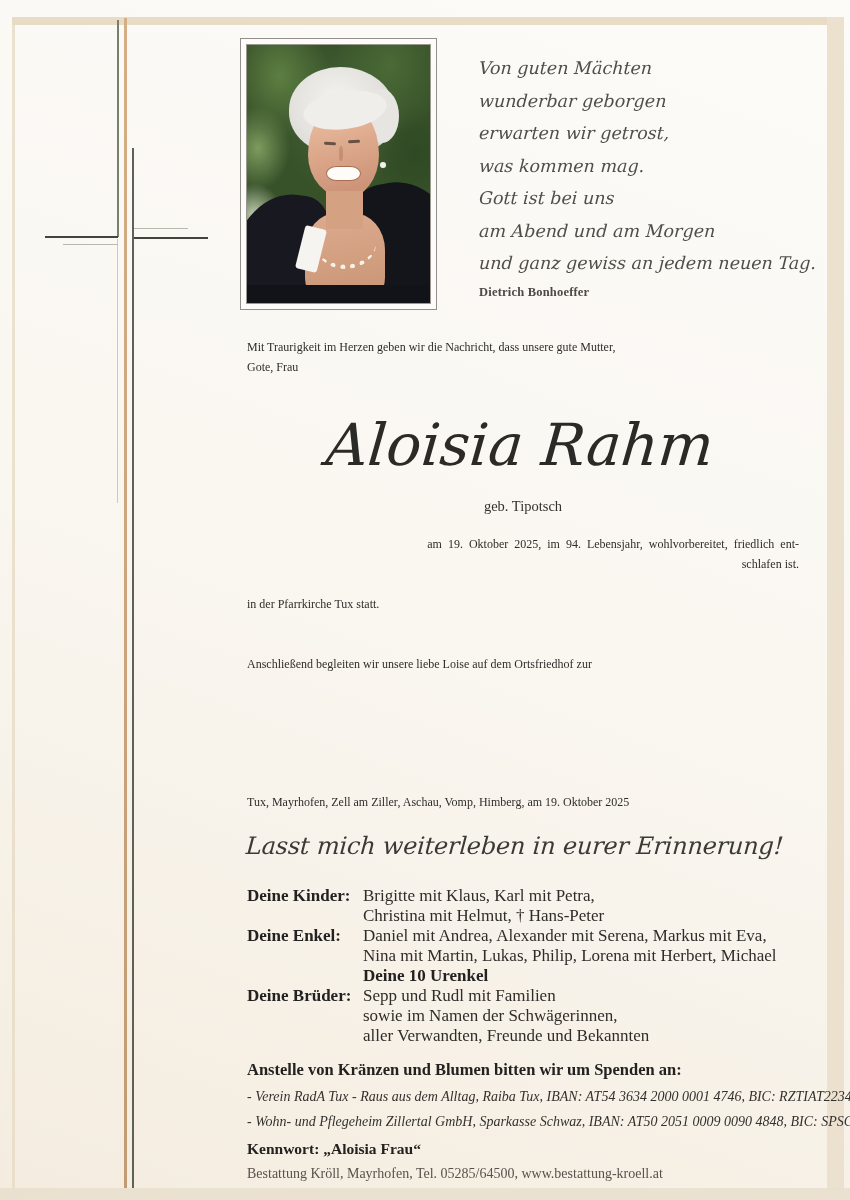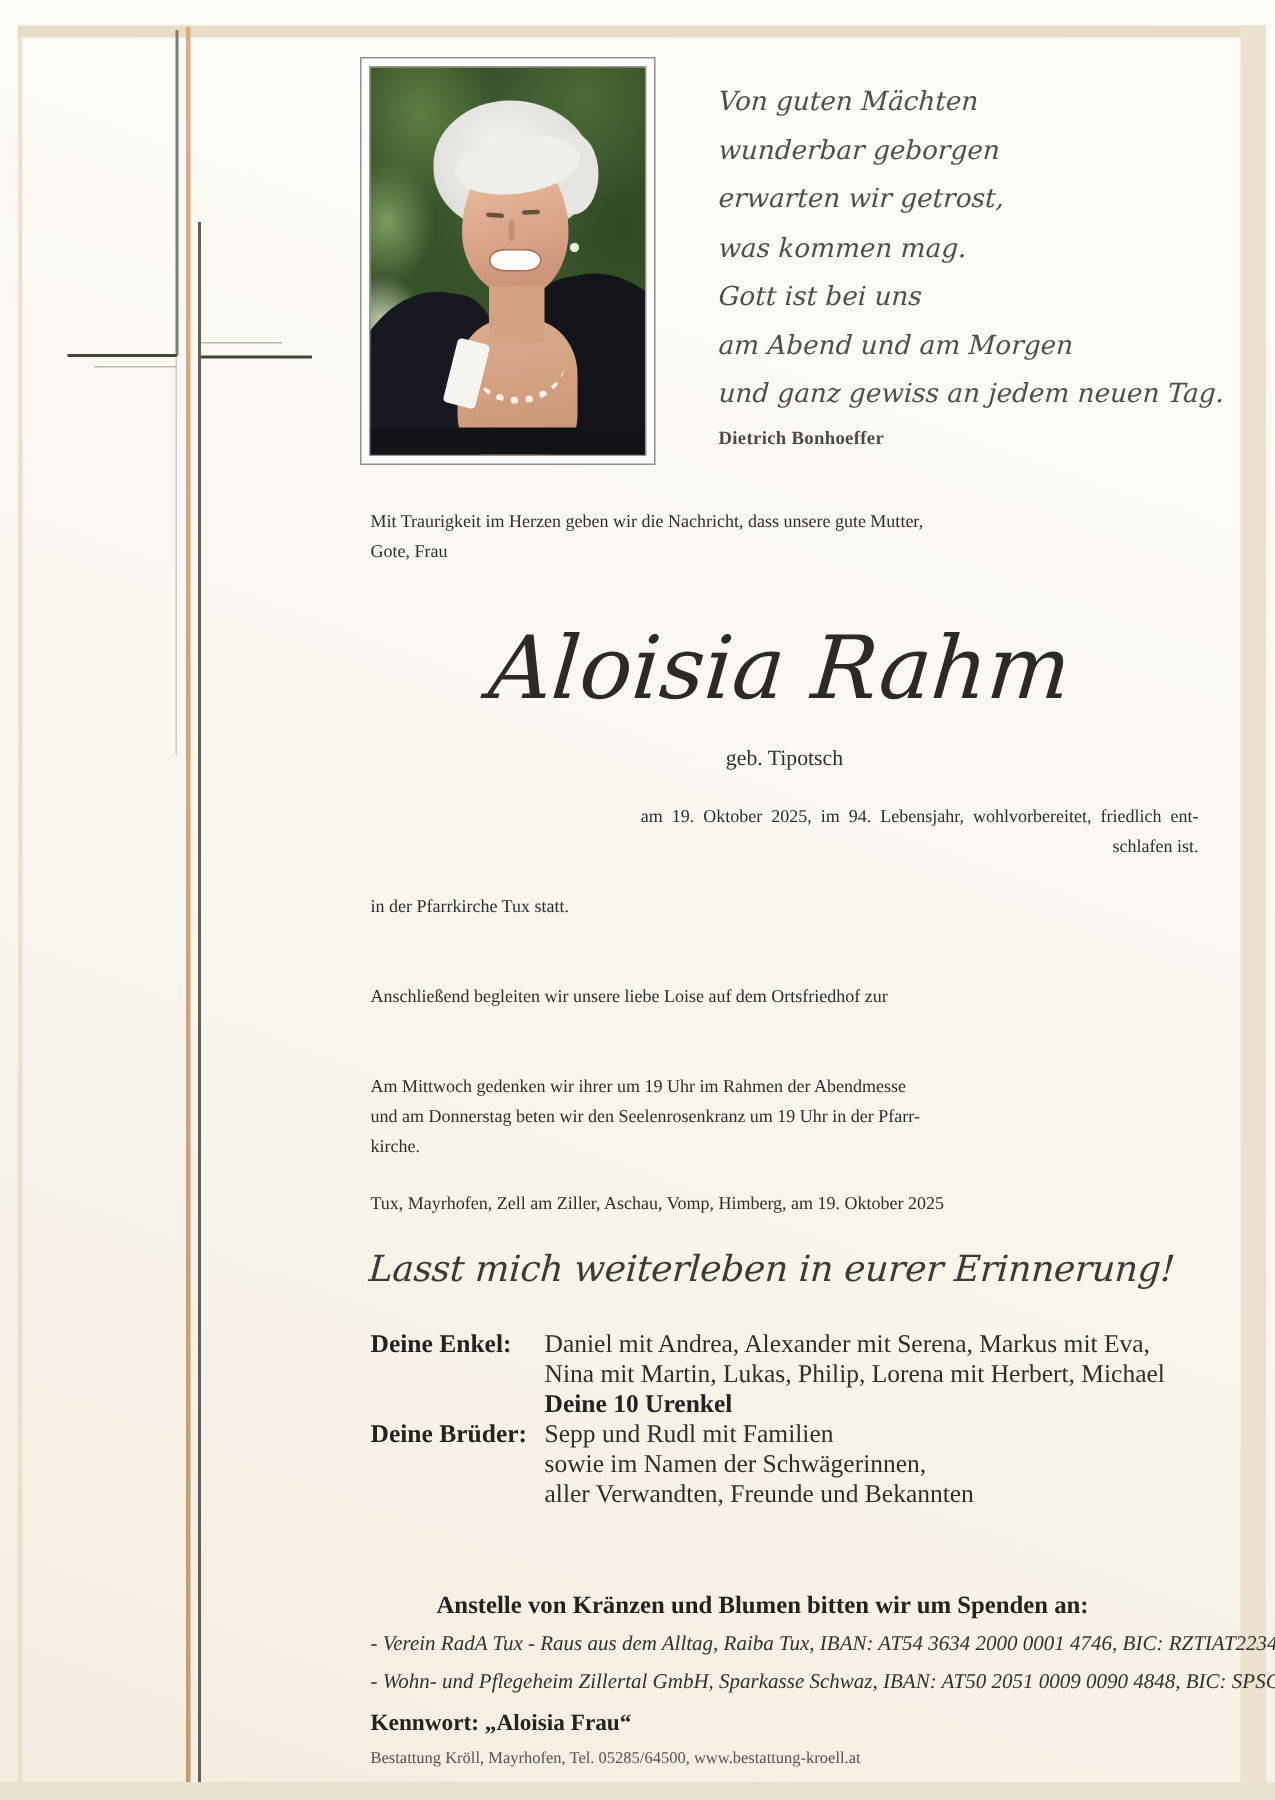--- a/index.html
+++ b/index.html
@@ -88,26 +88,26 @@
 
   .motto{position:absolute;left:246px;top:832px;font-family:"DejaVu Serif",serif;font-style:italic;
     font-size:24px;color:#3c3a36;transform:skewX(-4deg);white-space:nowrap;letter-spacing:-.2px;}
 
   .family{position:absolute;left:247px;top:886px;width:560px;font-size:17px;line-height:20px;}
   .frow{display:flex;}
   .flabel{width:116px;flex:none;font-weight:700;color:#232220;white-space:nowrap;}
   .fval{flex:1;}
   .fval .ln{white-space:nowrap;}
 
-  .don-head{position:absolute;left:247px;top:1060px;font-weight:700;font-size:16.5px;color:#232220;white-space:nowrap;margin-left:44px;}
+  .don-head{position:absolute;left:247px;top:1060px;font-weight:700;font-size:16.5px;color:#232220;white-space:nowrap;}
   .don-item{position:absolute;left:247px;font-style:italic;font-size:14px;color:#33312e;white-space:nowrap;}
   .don-item.i1{top:1089px;}
   .don-item.i2{top:1114px;}
   .keyword{position:absolute;left:247px;top:1140px;font-weight:700;font-size:15.5px;color:#232220;white-space:nowrap;}
-  .footer-line{position:absolute;left:247px;top:1166px;font-size:11px;color:#56534d;white-space:nowrap;}
+  .footer-line{position:absolute;left:247px;top:1166px;font-size:14px;color:#56534d;white-space:nowrap;}
 </style>
 </head>
 <body>
 
 <div class="page">
 
   <div class="frame-top"></div>
   <div class="frame-right"></div>
   <div class="frame-left"></div>
   <div class="frame-bottom"></div>
@@ -171,33 +171,35 @@
   </div>
 
   <div class="block" style="top:594px;">
     <div class="ln">in der Pfarrkirche Tux statt.</div>
   </div>
 
   <div class="block" style="top:654px;">
     <div class="ln">Anschließend begleiten wir unsere liebe Loise auf dem Ortsfriedhof zur</div>
   </div>
 
-  <div class="block" style="top:714px;">
-    <div class="ln">Am Mittwoch gedenken wir ihrer um 19 Uhr im Rahmen der Abendmesse</div>
-    <div class="ln">und am Donnerstag beten wir den Seelenrosenkranz um 19 Uhr in der Pfarr-</div>
-    <div class="ln">kirche.</div>
-  </div>
 
   <div class="block" style="top:792px;">
     <div class="ln">Tux, Mayrhofen, Zell am Ziller, Aschau, Vomp, Himberg, am 19. Oktober 2025</div>
   </div>
 
   <div class="motto">Lasst mich weiterleben in eurer Erinnerung!</div>
 
   <div class="family">
+    <div class="frow">
+      <div class="flabel">Deine Kinder:</div>
+      <div class="fval">
+        <div class="ln">Brigitte mit Klaus, Karl mit Petra,</div>
+        <div class="ln">Christina mit Helmut, † Hans-Peter</div>
+      </div>
+    </div>
     <div class="frow">
       <div class="flabel">Deine Enkel:</div>
       <div class="fval">
         <div class="ln">Daniel mit Andrea, Alexander mit Serena, Markus mit Eva,</div>
         <div class="ln">Nina mit Martin, Lukas, Philip, Lorena mit Herbert, Michael</div>
         <div class="ln b">Deine 10 Urenkel</div>
       </div>
     </div>
     <div class="frow">
       <div class="flabel">Deine Brüder:</div>

